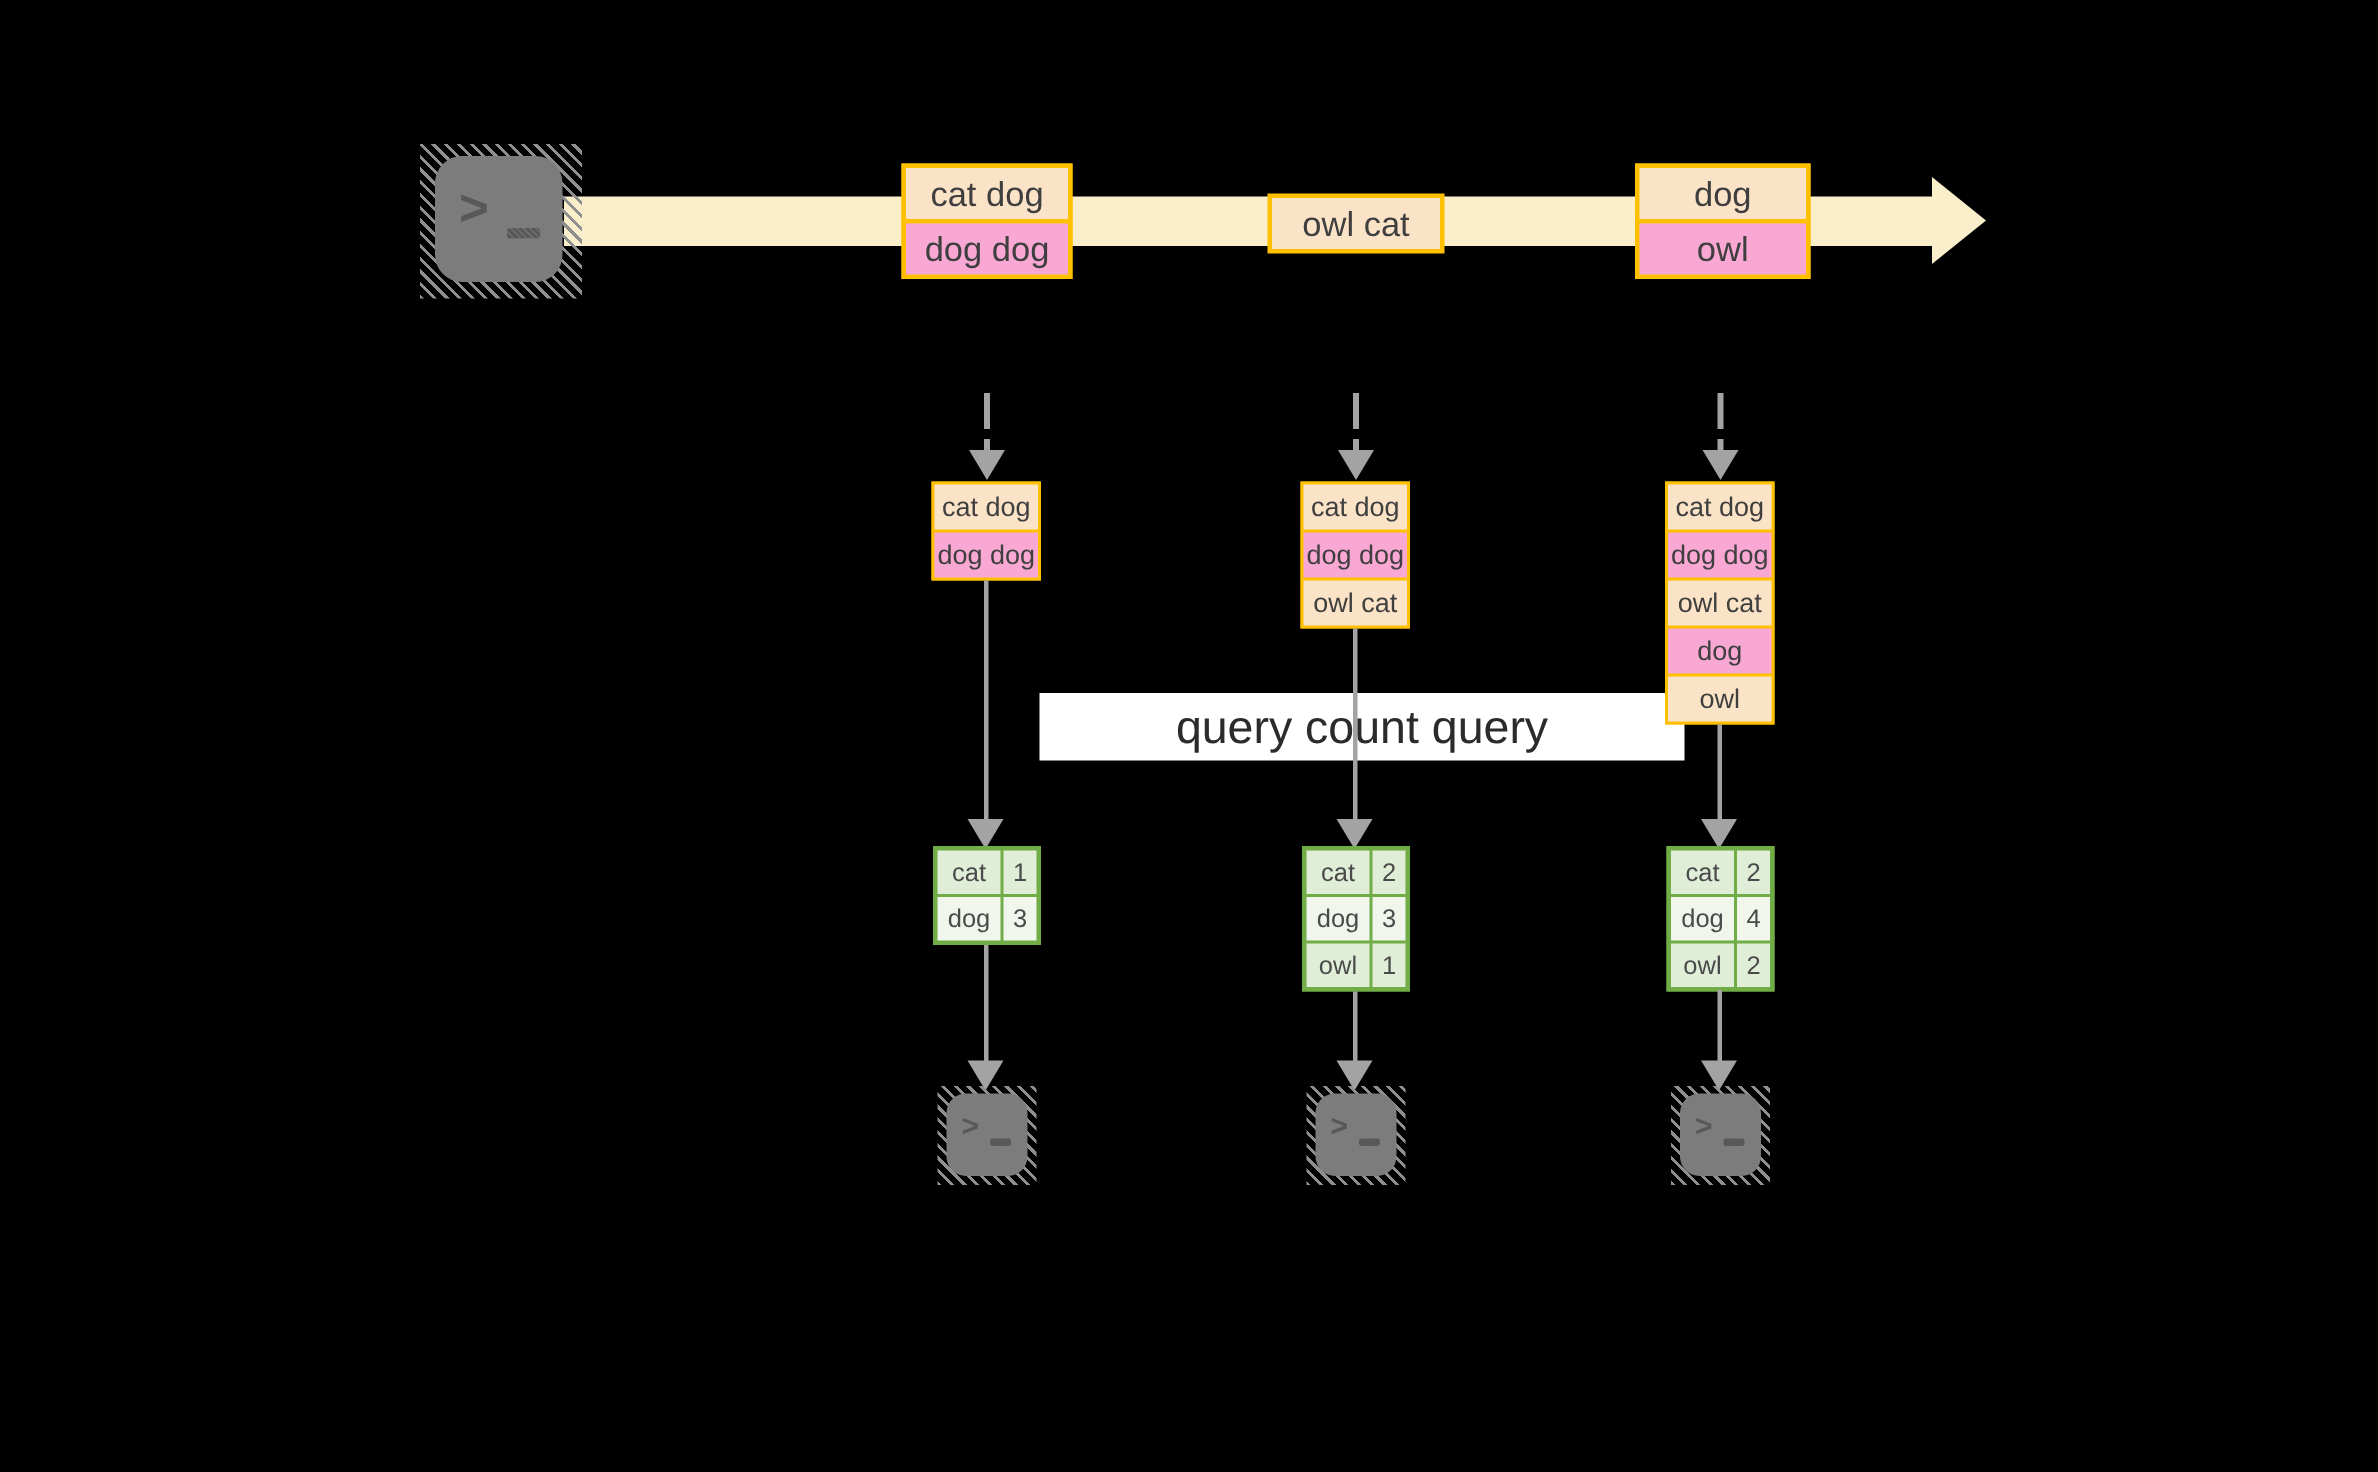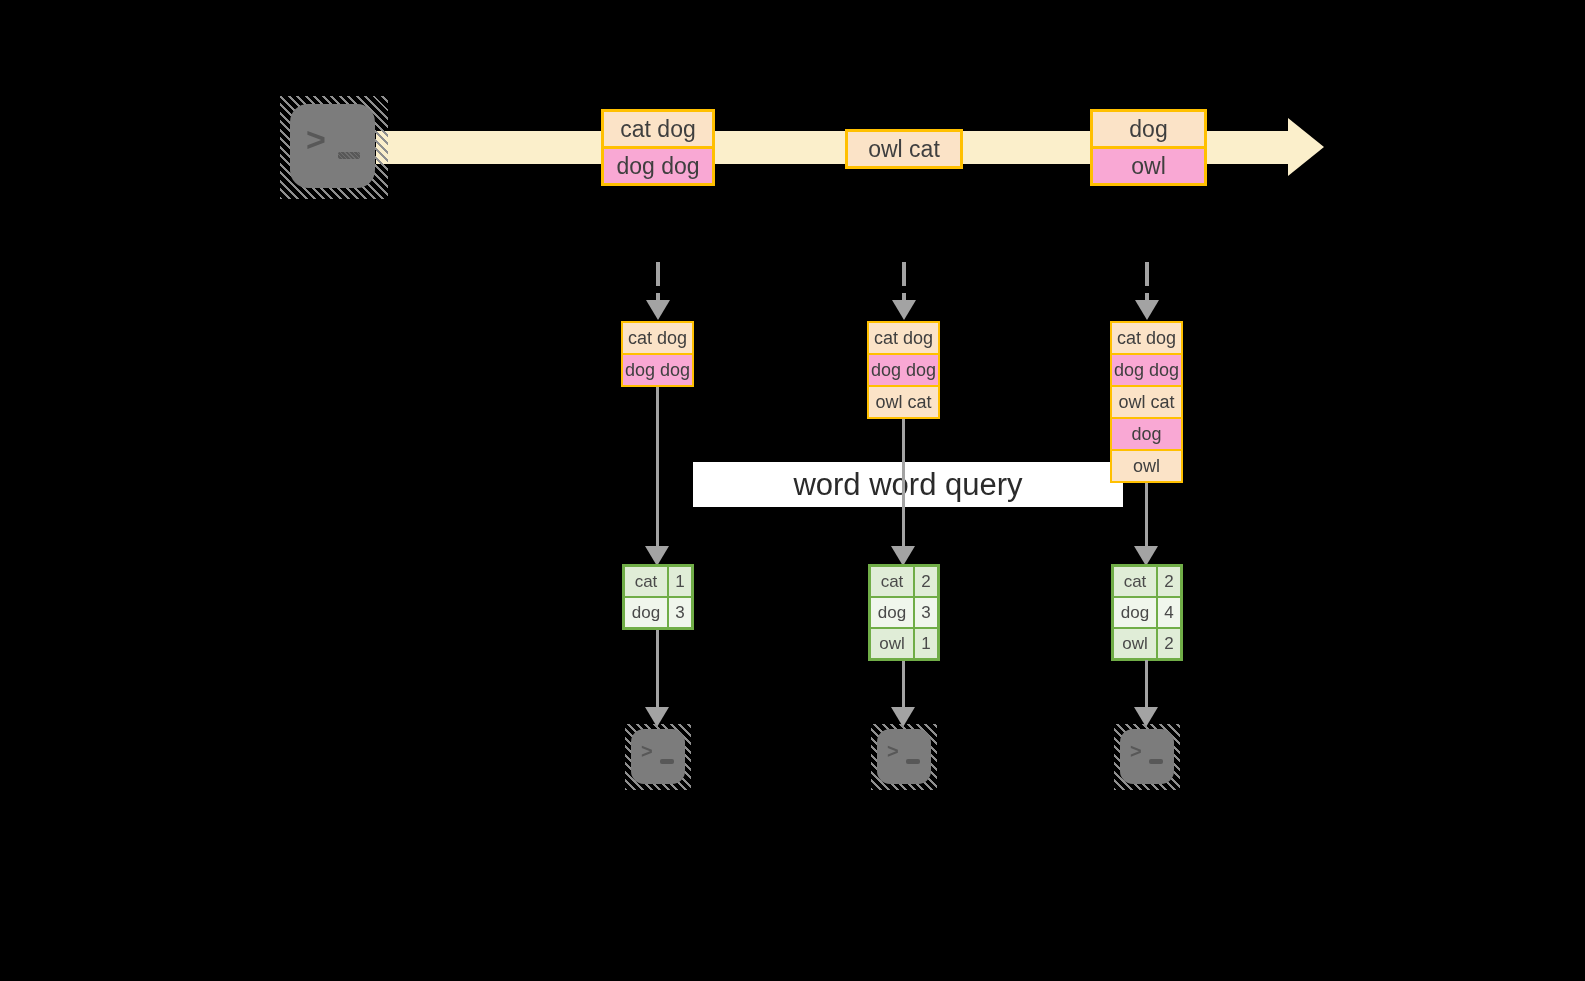--- a/index.html
+++ b/index.html
@@ -128,21 +128,21 @@
     <div class="erow fill-b">owl</div>
   </div>
 
   <div class="abs vdash" style="left:656px;"></div>
   <div class="abs head" style="left:646px; top:300px;"></div>
   <div class="abs vdash" style="left:902px;"></div>
   <div class="abs head" style="left:892px; top:300px;"></div>
   <div class="abs vdash" style="left:1145px;"></div>
   <div class="abs head" style="left:1135px; top:300px;"></div>
 
-  <div class="abs qlabel">word word query</div>
+  <div class="abs qlabel">query count query</div>
 
   <div class="abs stack" style="left:621px;">
     <div class="srow fill-a">cat dog</div>
     <div class="srow fill-b">dog dog</div>
   </div>
   <div class="abs stack" style="left:867px;">
     <div class="srow fill-a">cat dog</div>
     <div class="srow fill-b">dog dog</div>
     <div class="srow fill-a">owl cat</div>
   </div>

